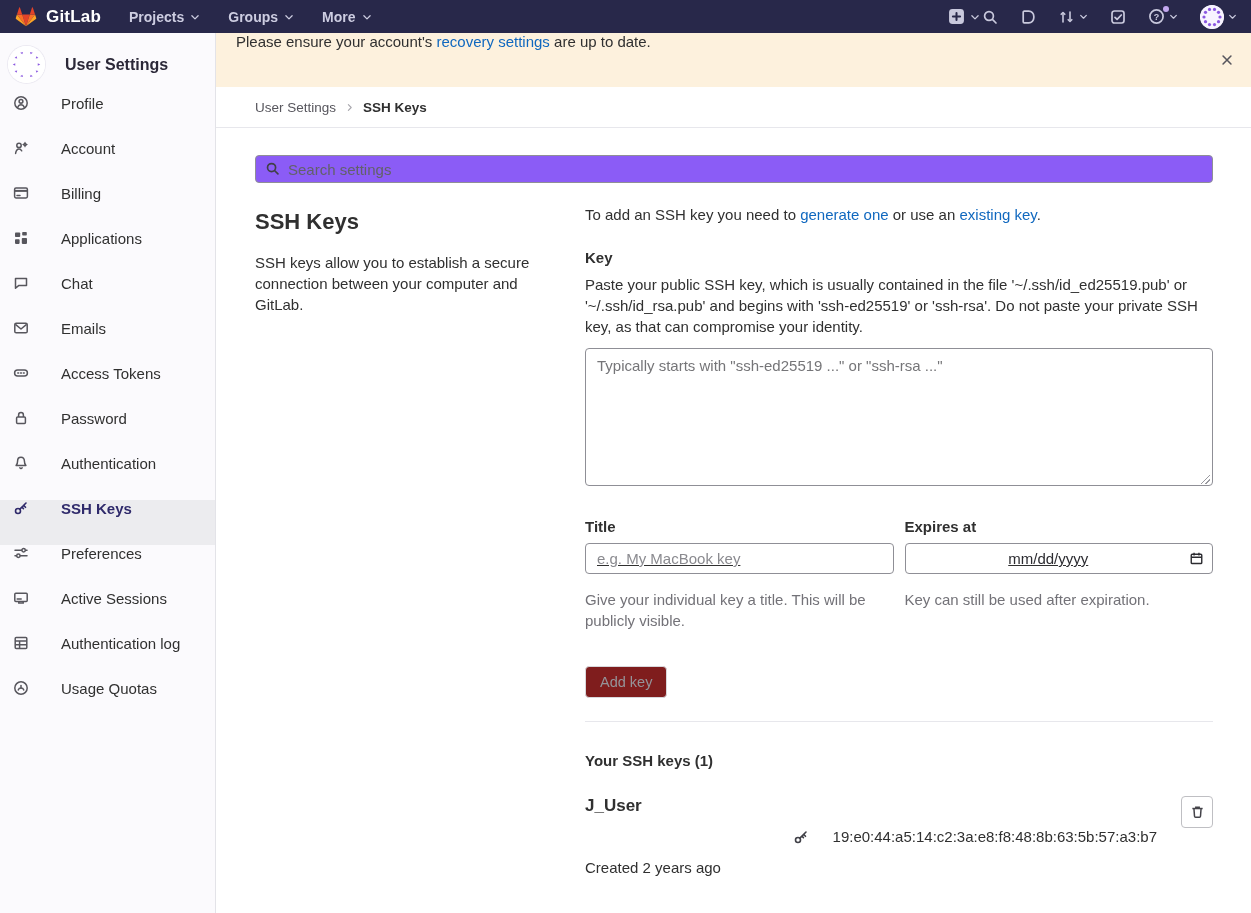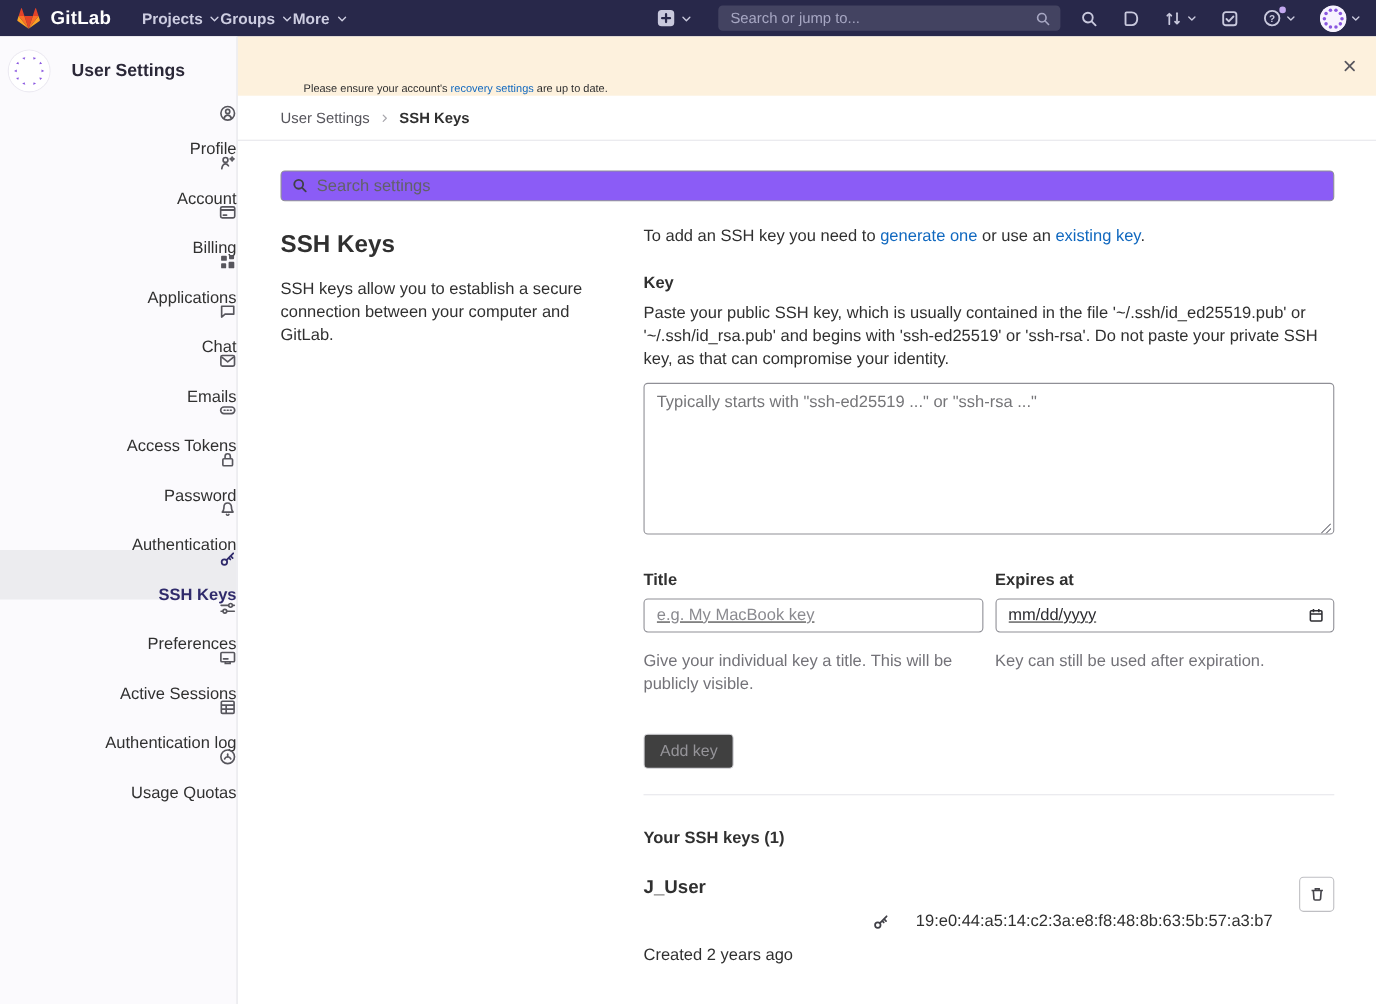--- a/index.html
+++ b/index.html
@@ -19,47 +19,47 @@
   *{box-sizing:border-box;}
   html,body{margin:0;padding:0;}
   body{width:1251px;height:913px;overflow:hidden;font-family:"Liberation Sans",sans-serif;color:var(--text);background:#fff;font-size:15px;}
   a{text-decoration:none;color:inherit;}
   svg{display:block;}
 
   
   .navbar{height:33px;background:var(--navbar-bg);display:flex;align-items:center;padding:0 14px;}
   .brand{display:flex;align-items:center;gap:8px;margin-right:28px;cursor:pointer;}
   .brand-name{color:#fff;font-size:17px;font-weight:600;letter-spacing:.2px;}
-  .nav-links{display:flex;align-items:flex-end;}
+  .nav-links{display:flex;gap:28px;align-items:flex-end;}
   .nav-link{display:flex;align-items:center;gap:6px;color:var(--navbar-text);font-size:14px;font-weight:600;cursor:pointer;}
   .nav-plus{display:flex;align-items:center;gap:5px;color:#c9c9dd;margin-left:auto;cursor:pointer;}
   .nav-search{width:311px;height:23px;background:rgba(255,255,255,.13);border-radius:4px;display:flex;align-items:center;padding:0 9px 0 11px;margin:0 16px 0 24px;}
   .nav-search input{flex:1;background:transparent;border:none;outline:none;color:#e6e6f2;font-size:13.5px;font-family:inherit;padding:0;}
   .nav-search input::placeholder{color:#a7a7c3;}
   .nav-icons{display:flex;align-items:center;gap:22px;margin-left:2px;}
   .nav-iconbtn{color:#c9c9dd;display:flex;align-items:center;gap:4px;cursor:pointer;position:relative;}
   .help-dot{position:absolute;top:-2px;right:9px;width:6px;height:6px;border-radius:50%;background:#c3a8f0;}
   .avatar-sm{width:24px;height:24px;border-radius:50%;overflow:hidden;background:#f7f3ff;}
 
   
   .layout{display:flex;height:880px;}
   .sidebar{width:216px;min-width:216px;background:var(--sidebar-bg);border-right:1px solid #e3e3e8;}
   .sidebar-head{display:flex;align-items:center;gap:20px;padding:13px 10px 12px 8px;}
   .avatar-lg{width:37px;height:37px;border-radius:50%;background:#fff;box-shadow:0 0 0 1px #eceaf2;}
   .sidebar-title{font-size:16px;font-weight:700;color:#2b2838;}
   .sidebar-nav{display:flex;flex-direction:column;}
-  .side-item{display:flex;align-items:flex-end;height:45px;padding-left:13px;gap:16px;font-size:15px;color:var(--text);cursor:pointer;flex-direction:column;}
+  .side-item{display:flex;align-items:flex-start;height:45px;padding-left:13px;gap:32px;font-size:15px;color:var(--text);cursor:pointer;}
   .side-item .icn{color:#57565d;display:flex;}
   .side-item.active{background:var(--sidebar-active);color:var(--indigo);font-weight:700;}
   .side-item.active .icn{color:var(--indigo);}
 
   .content{flex:1;display:flex;flex-direction:column;overflow:hidden;}
 
   
-  .banner{height:54px;min-height:54px;background:var(--banner-bg);display:flex;align-items:flex-end;padding:0 46px 0 60px;position:relative;font-size:10px;}
+  .banner{height:54px;min-height:54px;background:var(--banner-bg);display:flex;align-items:flex-start;padding:0 46px 0 20px;position:relative;font-size:15px;}
   .banner a{color:var(--link);cursor:pointer;}
   .banner-close{position:absolute;right:13px;top:50%;transform:translateY(-50%);background:none;border:none;color:#57565d;cursor:pointer;padding:4px;display:flex;}
 
   
   .breadcrumb-bar{padding:13px 38px 12px 39px;border-bottom:1px solid var(--border);display:flex;align-items:center;gap:9px;font-size:13.5px;}
   .crumb-parent{color:#57565d;cursor:pointer;}
   .crumb-current{color:var(--text);font-weight:600;}
   .crumb-sep{color:#a8a7ad;display:flex;}
 
   
@@ -82,25 +82,25 @@
   .key-textarea-wrap{position:relative;}
   textarea.key-input{width:100%;height:138px;border:1px solid var(--input-border);border-radius:4px;padding:8px 11px;font-family:inherit;font-size:15px;color:var(--text);resize:none;outline:none;}
   textarea.key-input::placeholder{color:#757578;}
   .grip{position:absolute;right:3px;bottom:5px;width:9px;height:9px;background:
     linear-gradient(135deg,transparent 0 45%,#9a9aa0 45% 55%,transparent 55% 70%,#9a9aa0 70% 80%,transparent 80%);}
   .form-row{display:flex;gap:11px;margin-top:29px;}
   .form-col{flex:1;min-width:0;}
   .text-input{width:100%;height:31px;border:1px solid var(--input-border);border-radius:4px;padding:0 11px;font-size:15px;font-family:inherit;color:var(--text);outline:none;text-decoration:underline;}
   .text-input::placeholder{color:#8a8a8f;}
   .date-wrap{position:relative;}
-  .date-wrap input{padding-right:32px;}
+  .date-wrap input{padding-right:32px;text-align:center;}
   .date-wrap input::placeholder{color:#2c2c31;}
   .date-wrap .icn{position:absolute;right:9px;top:8px;color:#2c2c31;cursor:pointer;}
   .field-help{margin-top:15px;line-height:21px;color:var(--helper);max-width:285px;}
-  .add-key-btn{margin-top:35px;padding:7px 14px;font-size:14.5px;font-family:inherit;color:#959499;background:#404040;border:1px solid #d8d8dc;border-radius:4px;cursor:pointer;}
+  .add-key-btn{margin-top:35px;padding:7px 14px;font-size:14.5px;font-family:inherit;color:#959499;background:#7f1d1d;border:1px solid #d8d8dc;border-radius:4px;cursor:pointer;}
   .section-divider{border:none;border-top:1px solid var(--border);margin:23px 0 0;}
   .keys-heading{font-size:15px;font-weight:700;margin:30px 0 0;}
   .key-entry{margin-top:27px;position:relative;padding-right:56px;padding-bottom:30px;}
   .key-name{font-size:17px;font-weight:700;}
   .fingerprint{display:flex;align-items:center;gap:24px;margin-top:12px;justify-content:flex-end;}
   .fingerprint .icn{color:#404047;display:flex;}
   .created-row{margin-top:14px;}
   .delete-btn{position:absolute;right:0;top:0;width:32px;height:32px;background:#fff;border:1px solid #bfbfc3;border-radius:4px;display:flex;align-items:center;justify-content:center;color:#45444a;cursor:pointer;}
 </style>
 </head>
@@ -152,29 +152,20 @@
       <svg width="17" height="17" viewBox="0 0 16 16">
           <rect x="1" y="1" width="14" height="14" rx="3.2" fill="currentColor"></rect>
           <path d="M8 4.6v6.8M4.6 8h6.8" stroke="#28284a" stroke-width="1.9" stroke-linecap="round"></path>
         </svg>
     </span>
     <span>
         <svg width="10" height="10" viewBox="0 0 16 16">
           <path d="M3 6l5 5 5-5" fill="none" stroke="currentColor" stroke-width="2" stroke-linecap="round" stroke-linejoin="round"></path>
         </svg>
       </span>
-  </div>
-  <div class="nav-search">
-    <input type="text" placeholder="Search or jump to..." style="">
-    <span style="color:#a7a7c3;">
-      <svg width="14" height="14" viewBox="0 0 16 16">
-          <circle cx="7" cy="7" r="4.4" fill="none" stroke="currentColor" stroke-width="1.7"></circle>
-          <path d="M10.4 10.4 14 14" stroke="currentColor" stroke-width="1.7" stroke-linecap="round"></path>
-        </svg>
-    </span>
   </div>
   <div class="nav-icons">
     <a class="nav-iconbtn">
       <span>
           <svg width="16" height="16" viewBox="0 0 16 16">
             <circle cx="7" cy="7" r="4.4" fill="none" stroke="currentColor" stroke-width="1.7"></circle>
             <path d="M10.4 10.4 14 14" stroke="currentColor" stroke-width="1.7" stroke-linecap="round"></path>
           </svg>
         </span>
     </a>

